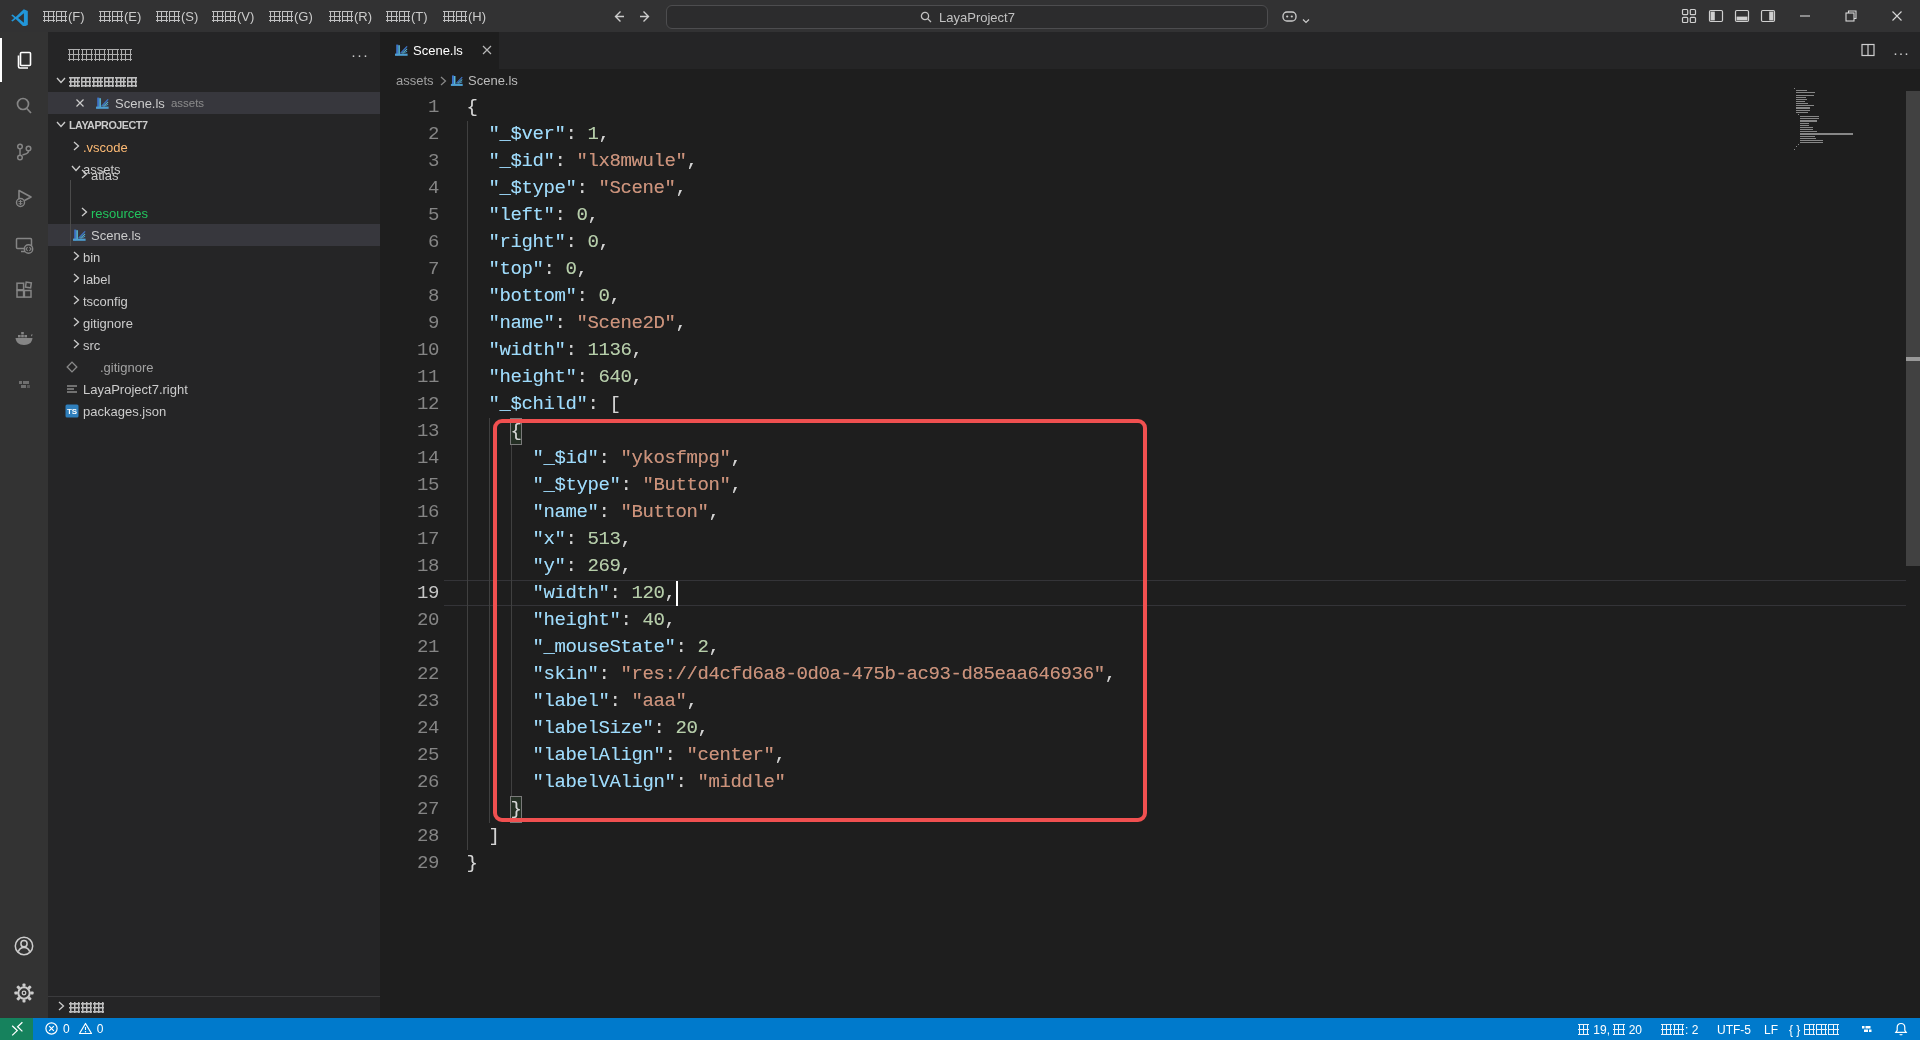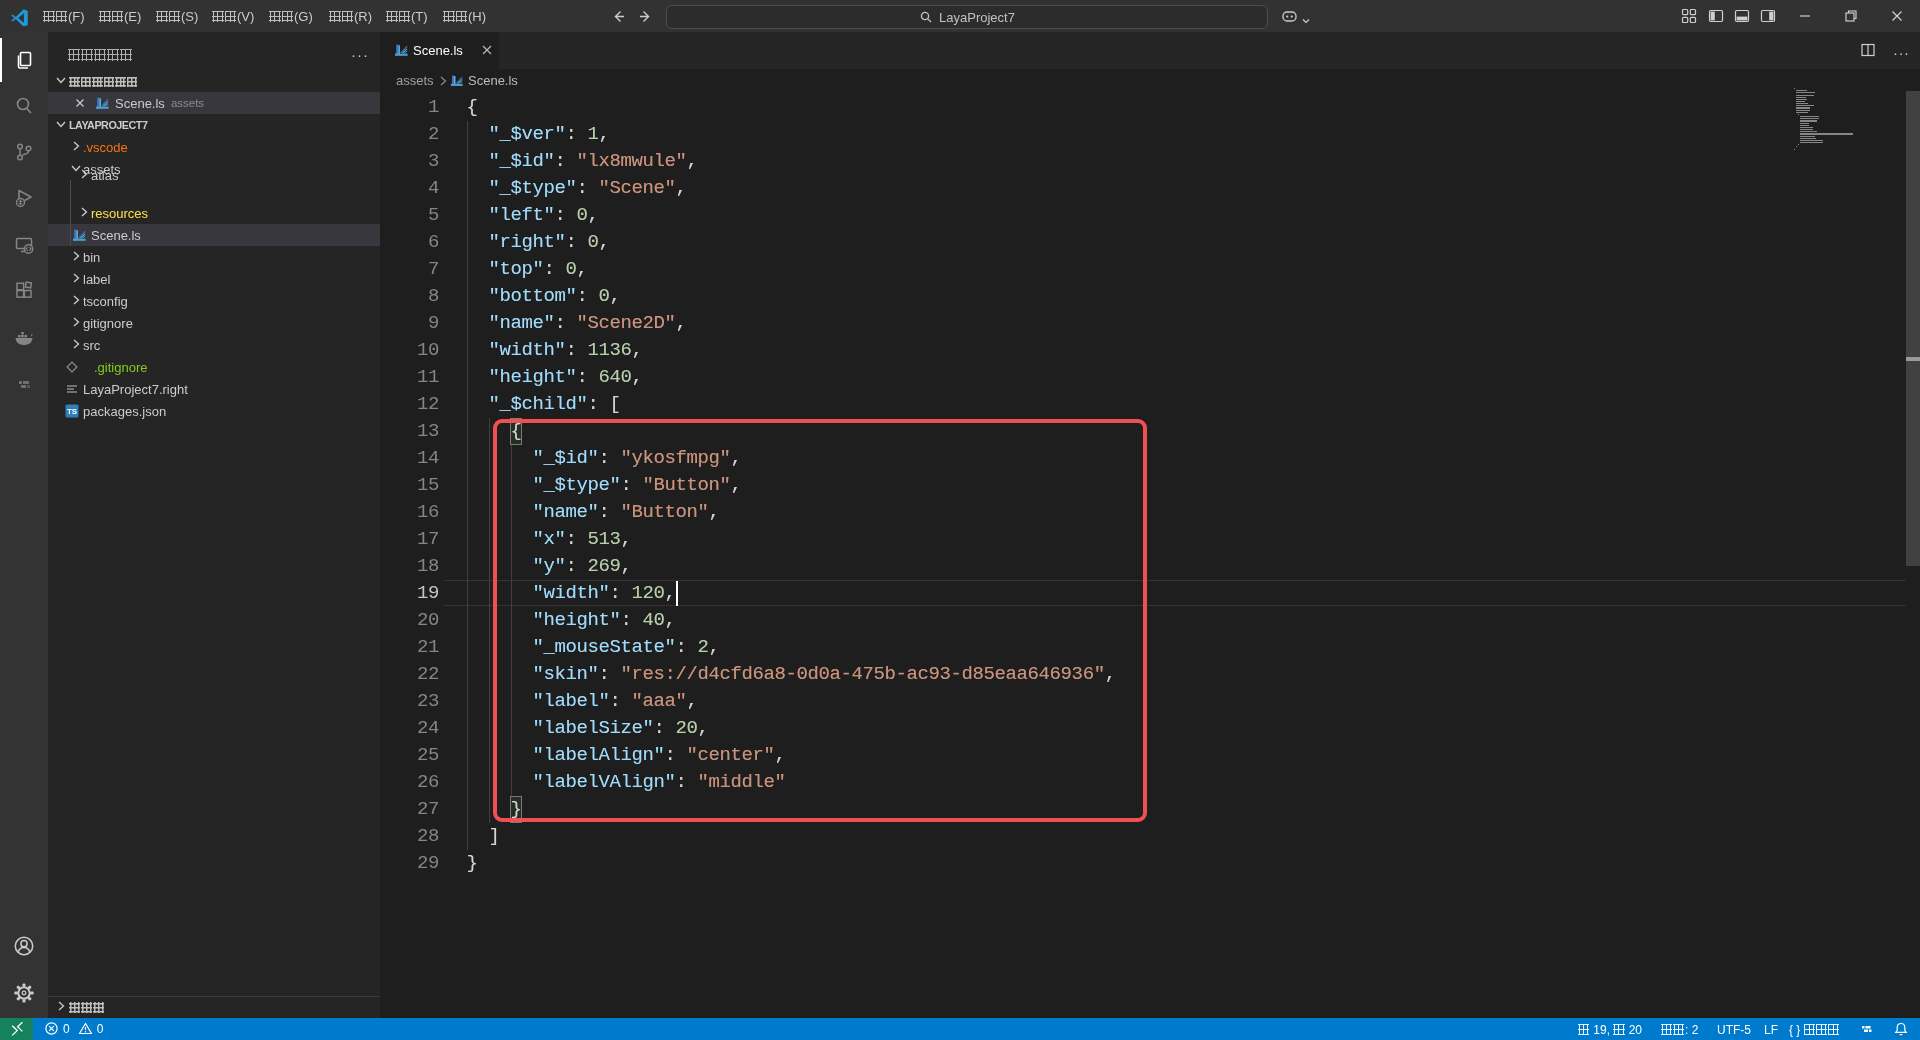--- a/index.html
+++ b/index.html
@@ -207,39 +207,39 @@
     <div class="row" style="top:82px">
       <span style="margin-left:5px"><svg width="16" height="16" viewBox="0 0 16 16" style="">
           <path d="M4 6 L8 10.5 L12 6" fill="none" stroke="#cccccc" stroke-width="1.3"></path>
         </svg></span>
       <span style="color:#cccccc;font-weight:bold;font-size:10.8px;letter-spacing:-0.5px">LAYAPROJECT7</span>
     </div>
     <div class="row" style="top:104px">
       <span style="margin-left:20px"><svg width="16" height="16" viewBox="0 0 16 16" style="">
           <path d="M6 4 L10.5 8 L6 12" fill="none" stroke="#cccccc" stroke-width="1.3"></path>
         </svg></span>
-      <span style="color:#f97316;margin-left:-1px">.vscode</span>
+      <span style="color:#fdba74;margin-left:-1px">.vscode</span>
     </div>
     <div class="row" style="top:126px">
       <span style="margin-left:20px"><svg width="16" height="16" viewBox="0 0 16 16" style="">
           <path d="M4 6 L8 10.5 L12 6" fill="none" stroke="#cccccc" stroke-width="1.3"></path>
         </svg></span>
       <span style="color:#cccccc;margin-left:-1px">assets</span>
     </div>
     <div class="row" style="top:132px">
       <span style="margin-left:28px"><svg width="16" height="16" viewBox="0 0 16 16" style="">
           <path d="M6 4 L10.5 8 L6 12" fill="none" stroke="#cccccc" stroke-width="1.3"></path>
         </svg></span>
       <span style="color:#cccccc;margin-left:-1px">atlas</span>
     </div>
     <div class="row" style="top:170px">
       <span style="margin-left:28px"><svg width="16" height="16" viewBox="0 0 16 16" style="">
           <path d="M6 4 L10.5 8 L6 12" fill="none" stroke="#cccccc" stroke-width="1.3"></path>
         </svg></span>
-      <span style="color:#fde047;margin-left:-1px">resources</span>
+      <span style="color:#22c55e;margin-left:-1px">resources</span>
     </div>
     <div class="row" style="top:192px;background:#37373d">
       <span style="margin-left:23px;display:inline-flex">
         <svg width="16" height="16" viewBox="0 0 16 16">
 <rect x="3.2" y="2.6" width="2.1" height="10.8" fill="#3e74c9"></rect>
 <rect x="5.3" y="3.2" width="1.6" height="9.6" fill="#58b7d4"></rect>
 <rect x="2" y="11.6" width="12.6" height="2.2" fill="#4e9fd1"></rect>
 <path d="M7.2 10.8 L13.6 4.0 L14.6 4.8 L8.4 11.2 Z" fill="#3e74c9"></path>
 <path d="M8.8 11 L13.9 6.4 L14.3 7.4 L9.6 11.4 Z" fill="#58b7d4"></path>
 <path d="M9.8 11.2 L14 8.8 L14.2 9.8 L10.4 11.5 Z" fill="#4e9fd1"></path>
@@ -276,21 +276,21 @@
           <path d="M6 4 L10.5 8 L6 12" fill="none" stroke="#cccccc" stroke-width="1.3"></path>
         </svg></span>
       <span style="color:#cccccc;margin-left:-1px">src</span>
     </div>
     <div class="row" style="top:324px">
       <span style="margin-left:16px;display:inline-flex">
         <svg width="16" height="16" viewBox="0 0 16 16" style="">
           <rect x="4.6" y="4.6" width="6.8" height="6.8" fill="none" stroke="#8a8a8a" stroke-width="1.3" transform="rotate(45 8 8)"></rect>
         </svg>
       </span>
-      <span style="margin-left:14px;color:#84cc16">.gitignore</span>
+      <span style="margin-left:20px;color:#a3a3a3">.gitignore</span>
     </div>
     <div class="row" style="top:346px">
       <span style="margin-left:16px;display:inline-flex">
         <svg width="16" height="16" viewBox="0 0 16 16" style="">
           <path d="M3 5h10M3 8h7M3 11h10" stroke="#8a8a8a" stroke-width="1.4"></path>
         </svg>
       </span>
       <span style="margin-left:3px;color:#cccccc">LayaProject7.right</span>
     </div>
     <div class="row" style="top:368px">

